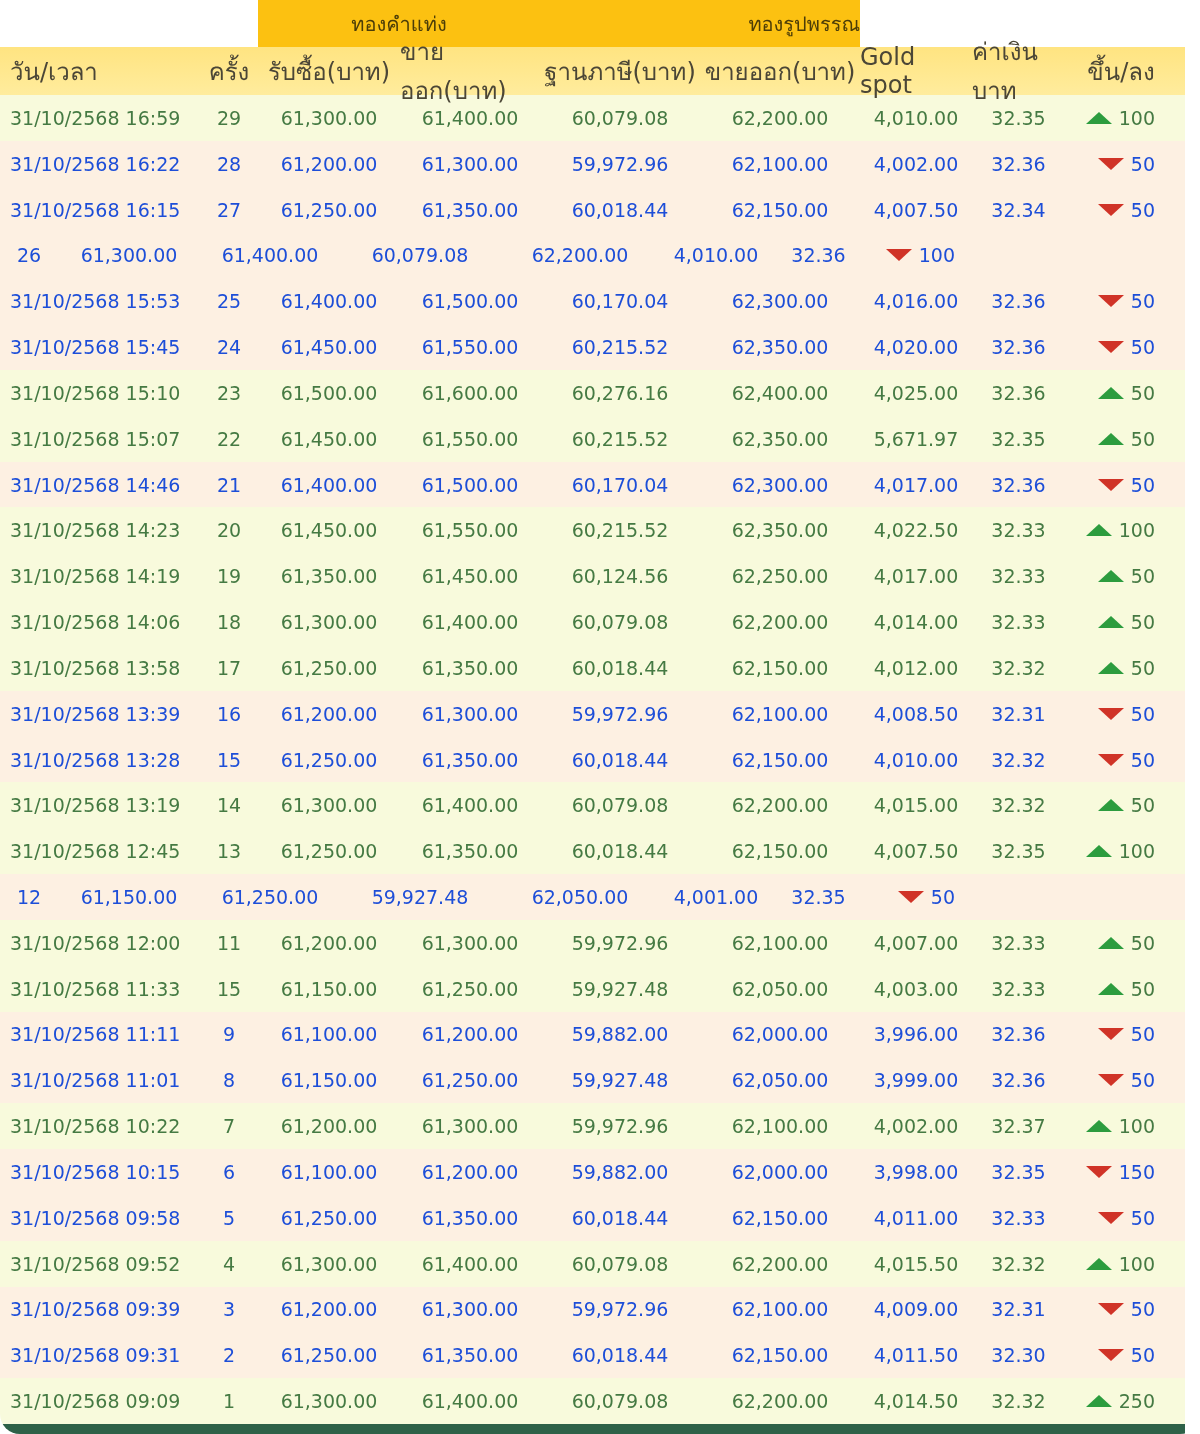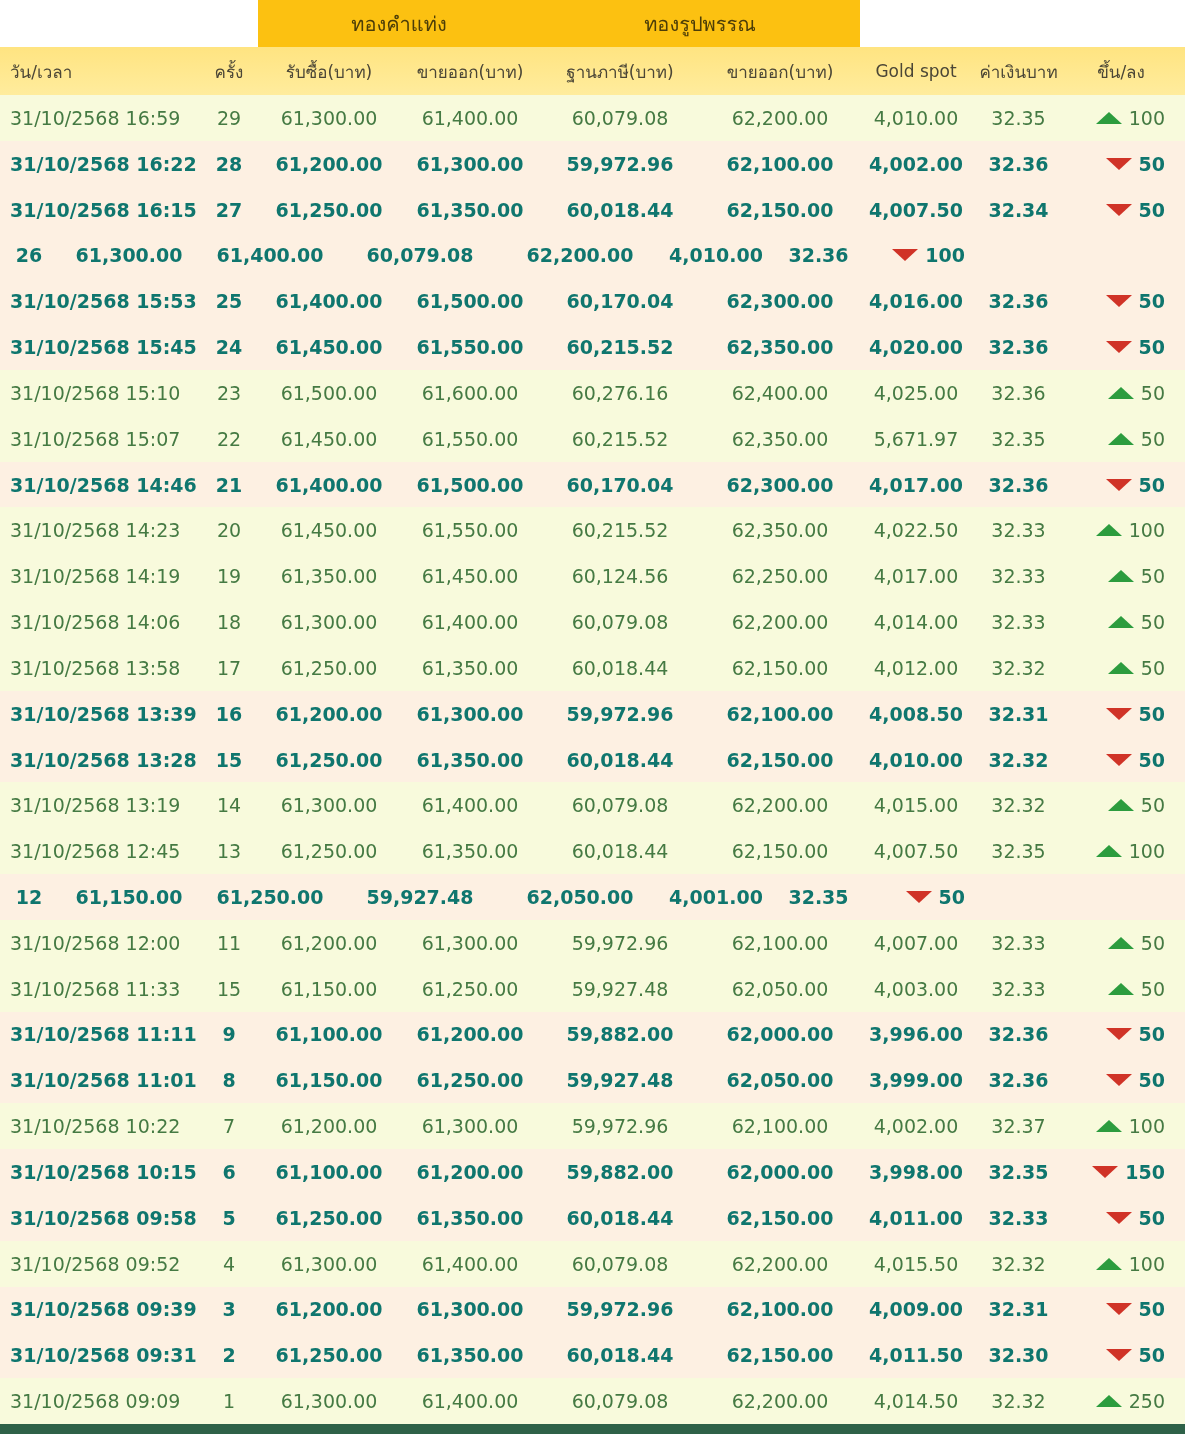--- a/index.html
+++ b/index.html
@@ -1,49 +1,49 @@
 <!DOCTYPE html>
 <html><head>
 <meta charset="utf-8">
 <style>
   html,body{margin:0;padding:0;background:#ffffff;}
   body{width:1200px;font-family:"DejaVu Sans","Liberation Sans",sans-serif;}
-  .page{width:1200px;height:1434px;position:relative;background:#ffffff;overflow:hidden;}
+  .page{width:1200px;height:1434px;position:relative;background:#ffffff;overflow:hidden;border-radius:20px;}
   .tablewrap{width:1185px;}
 
   
   .band-row{display:flex;height:47px;}
   .band-spacer{width:258px;background:#ffffff;}
   .band{background:#fcc111;display:flex;align-items:center;justify-content:center;
         color:#4c3d08;font-size:20px;}
   .band-bullion{width:282px;}
-  .band-ornament{width:320px;}
+  .band-ornament{width:320px;justify-content:flex-end;}
   .band-spacer-right{flex:1;background:#ffffff;}
 
   
   .header-row{display:flex;height:48px;background:linear-gradient(180deg,#ffe481,#ffec9d);
-              color:#4b4636;font-size:17px;}
+              color:#4b4636;font-size:24px;}
   .header-row .hc{display:flex;align-items:center;justify-content:center;}
   .hc.c1{justify-content:flex-start;padding-left:10px;box-sizing:border-box;}
 
   
   .row{display:flex;height:45.83px;font-size:19px;}
   .row-up{background:#f8fadc;color:#457a43;}
-  .row-down{background:#fdf0e2;color:#0f766e;font-weight:bold;}
+  .row-down{background:#fdf0e2;color:#1d4ed8;}
   .c{display:flex;align-items:center;justify-content:center;}
 
   .c1{width:200px;justify-content:flex-start;padding-left:10px;box-sizing:border-box;}
   .c2{width:58px;}
   .c3{width:142px;}
   .c4{width:140px;}
   .c5{width:160px;}
   .c6{width:160px;}
   .c7{width:112px;}
   .c8{width:93px;}
-  .c9{width:120px;justify-content:flex-end;padding-right:20px;box-sizing:border-box;}
+  .c9{width:120px;justify-content:flex-end;padding-right:30px;box-sizing:border-box;}
 
   .arrow{width:0;height:0;display:inline-block;margin-right:7px;}
   .arrow-up{border-left:13px solid transparent;border-right:13px solid transparent;
             border-bottom:12px solid #2c9c3e;}
   .arrow-down{border-left:13px solid transparent;border-right:13px solid transparent;
               border-top:12px solid #d03327;}
 
   .footer-bar{width:1185px;height:10px;background:#2e6148;}
 </style>
 </head>

